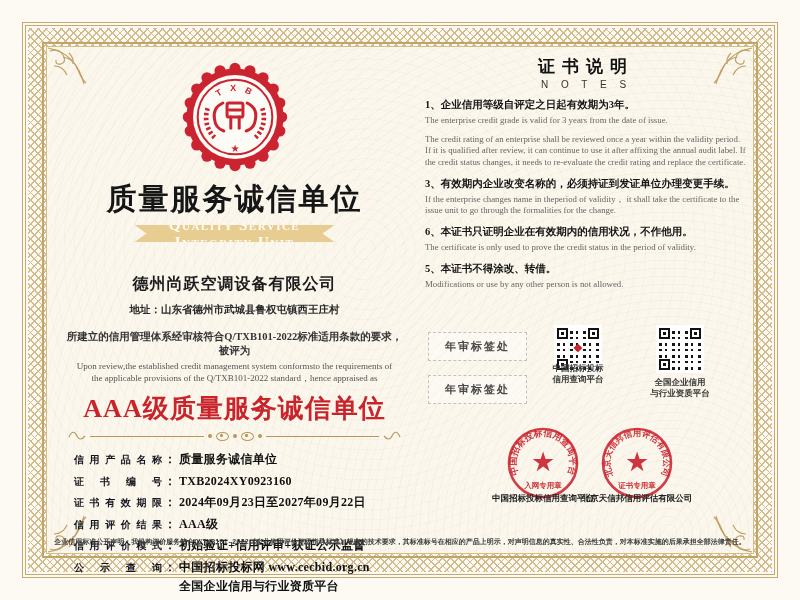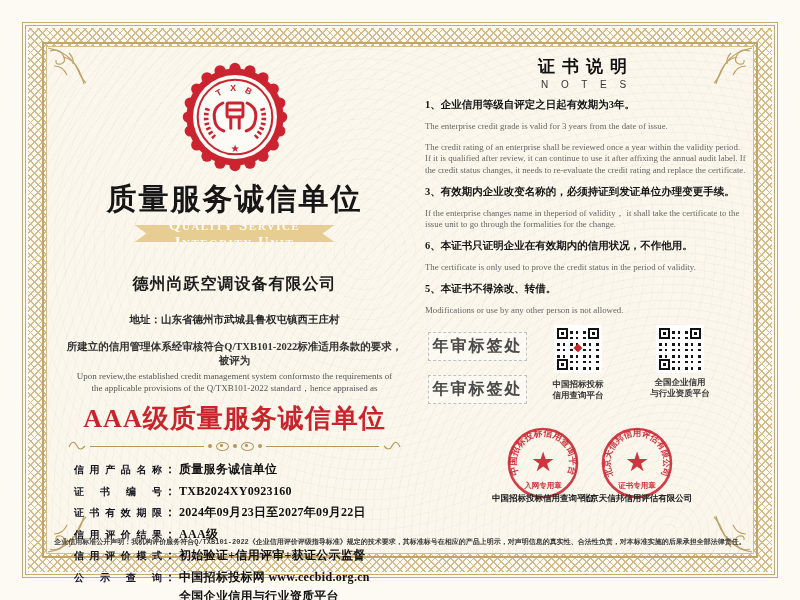--- a/index.html
+++ b/index.html
@@ -38,21 +38,21 @@
   .seal{width:112px;height:112px;margin:6px auto 0;display:block;}
   .cert-title{margin-top:6px;font-size:30px;font-weight:bold;color:#161616;letter-spacing:2px;}
   .ribbon{
     width:200px;height:17px;margin:5px auto 0;background:#e8cd92;
     clip-path:polygon(0 0,100% 0,94% 50%,100% 100%,0 100%,6% 50%);
     display:flex;align-items:center;justify-content:center;
     color:#fffdf6;font-size:15px;letter-spacing:1.5px;font-weight:bold;
     font-variant:small-caps;
   }
   .company{margin-top:32px;font-size:16px;font-weight:bold;color:#1c1c1c;letter-spacing:1px;}
-  .address{margin-top:18px;font-size:10.5px;font-weight:bold;color:#2a2a2a;}
+  .address{margin-top:8px;font-size:10.5px;font-weight:bold;color:#2a2a2a;}
   .stmt-cn{margin-top:13px;font-size:10.5px;font-weight:bold;color:#333;}
   .stmt-en{margin-top:2px;font-size:9px;color:#555;line-height:1.35;}
   .award{margin-top:7px;font-size:26px;font-weight:bold;color:#c9242b;letter-spacing:1px;font-family:Liberation Serif, serif;}
   .divider{display:flex;align-items:center;gap:4px;margin:4px 6px 6px;color:#b8985a;}
   .d-line{flex:1;height:1px;background:#b8985a;}
   .d-dot{width:4px;height:4px;border-radius:50%;background:#b8985a;flex:0 0 auto;}
   .d-eye{width:11px;height:7px;border:1px solid #b8985a;border-radius:50%;position:relative;flex:0 0 auto;}
   .d-eye::after{content:"";position:absolute;left:3.5px;top:1.5px;width:2.5px;height:2.5px;border-radius:50%;background:#b8985a;}
   .d-swirl{flex:0 0 auto;}
   .fields{margin-top:4px;text-align:left;padding-left:12px;}
@@ -62,38 +62,38 @@
   .f-colon{font-size:12px;font-weight:bold;color:#15151f;padding:0 3px 0 2px;}
   .f-value{font-size:12px;font-weight:bold;color:#101010;letter-spacing:.3px;}
   .f-cont{padding-left:105px;line-height:19.5px;}
 
   
   .right{position:absolute;left:425px;top:55px;width:322px;}
   .notes-title{text-align:center;font-size:17px;font-weight:bold;color:#111;letter-spacing:7px;}
   .notes-sub{text-align:center;font-size:10px;color:#333;letter-spacing:5px;margin-top:1px;font-family:"Liberation Sans",sans-serif;}
   .note{margin-top:7px;}
   .note-cn{font-size:10.5px;font-weight:bold;color:#141414;line-height:1.45;}
-  .note-en{font-size:8.8px;color:#666;line-height:1.32;margin-top:9px;}
+  .note-en{font-size:8.8px;color:#666;line-height:1.32;margin-top:3px;}
 
   .audit-box{position:absolute;width:97px;height:27px;border:1px dashed #c2c2c2;background:rgba(255,255,255,.35);
     display:flex;align-items:center;justify-content:center;
-    font-size:16px;font-weight:bold;color:#4a4a4a;letter-spacing:2px;}
+    font-size:11px;font-weight:bold;color:#4a4a4a;letter-spacing:2px;}
   .box1{left:3px;top:277px;}
   .box2{left:3px;top:320px;}
   .qr{position:absolute;width:42px;height:42px;background:
       repeating-linear-gradient(90deg,#161616 0 3px,#fff 3px 6px,#161616 6px 8px,#fff 8px 13px),
       repeating-linear-gradient(0deg,#161616 0 3px,#fff 3px 7px,#161616 7px 9px,#fff 9px 12px);
     background-blend-mode:lighten;outline:3px solid #fff;}
   .qr .fp{position:absolute;width:11px;height:11px;border:2.5px solid #111;background:#fff;box-sizing:border-box;}
   .qr .fp::after{content:"";position:absolute;left:2px;top:2px;width:2.5px;height:2.5px;background:#111;}
   .fp.a{left:0;top:0;} .fp.b{right:0;top:0;} .fp.c{left:0;bottom:0;}
   .qr .center-mark{position:absolute;left:15px;top:13px;width:12px;height:14px;color:#c9242b;font-size:11px;font-weight:bold;line-height:14px;text-align:center;}
   .qr1{left:132px;top:273px;} .qr2{left:234px;top:273px;}
   .qr-cap{position:absolute;width:100px;text-align:center;font-size:8.5px;font-weight:bold;color:#3a3a3a;line-height:1.35;}
-  .cap1{left:103px;top:324px;} .cap2{left:205px;top:322px;}
+  .cap1{left:103px;top:308px;} .cap2{left:205px;top:322px;}
 
   .stamp{position:absolute;width:76px;height:76px;}
   .stamp1{left:80px;top:370px;} .stamp2{left:174px;top:370px;}
   .stamp-cap{position:absolute;width:150px;text-align:center;font-size:8.5px;font-weight:bold;color:#222;}
   .scap1{left:43px;top:438px;} .scap2{left:137px;top:438px;}
 
   .disclaimer{position:absolute;left:50px;right:50px;top:537px;text-align:center;
     font-size:7px;font-weight:bold;color:#3d3d3d;letter-spacing:0;font-family:Liberation Mono, monospace;}
 </style>
 </head>

